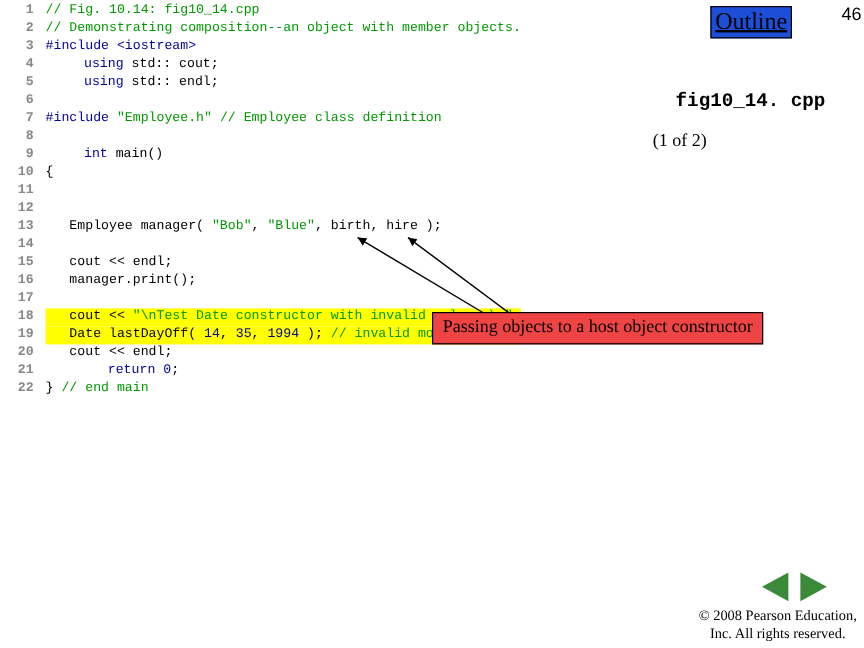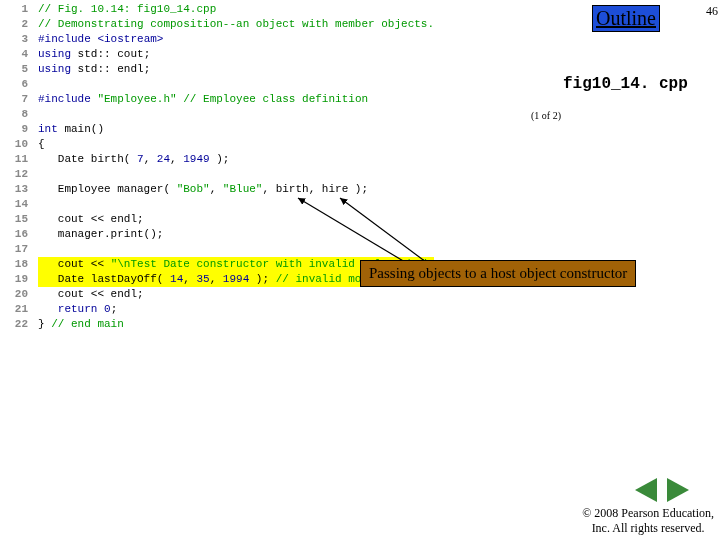--- a/index.html
+++ b/index.html
@@ -2,30 +2,30 @@
 <html><head>
 <meta charset="utf-8">
 <style>
 body { margin:0; padding:0; font-family:Arial,sans-serif; background:#fff; width:720px; height:540px; position:relative; overflow:hidden; }
 .slide { width:720px; height:540px; position:relative; }
 .code-area { position:absolute; top:2px; left:10px; width:560px; font-family:'Courier New',monospace; font-size:11px; line-height:15px; }
 .code-line { display:flex; }
 .lineno { width:18px; text-align:right; color:#888; font-weight:bold; padding-right:10px; flex-shrink:0; }
 .code { white-space:pre; }
 .comment { color:#090;text-align:center; }
-.keyword { color:#009; }
+.keyword { color:#009;margin-left:32px; }
 .preproc { color:#009;margin-top:40px; }
 .string { color:#090; }
 .num { color:#009; }
 .hl { background:#ffff00; }
 .outline-box { position:absolute; top:5px; right:60px; padding:1px 3px; font-family:'Times New Roman',serif; font-size:20px; text-decoration:underline; border:1px solid #000; background:#1d4ed8; }
-.pagenum { position:absolute; top:4px; right:2px; font-family:Liberation Serif, serif; font-size:12px; }
+.pagenum { position:absolute; top:4px; right:2px; font-family:Liberation Sans, sans-serif; font-size:15px; }
 .filename { position:absolute; top:75px; left:563px; font-family:'Courier New',monospace; font-size:16px; font-weight:bold; }
-.pageof { position:absolute; top:110px; left:531px; font-family:'Times New Roman',serif; font-size:10px; }
-.callout { position:absolute; top:260px; left:360px; border:1px solid #000; background:#a16207; padding:4px 8px; font-family:'Times New Roman',serif; font-size:15px; }
+.pageof { position:absolute; top:110px; left:544px; font-family:'Times New Roman',serif; font-size:15px; }
+.callout { position:absolute; top:260px; left:360px; border:1px solid #000; background:#ef4444; padding:4px 8px; font-family:'Times New Roman',serif; font-size:15px; }
 .nav { position:absolute; bottom:34px; right:28px; }
 .nav-btn { display:inline-block; width:0; height:0; cursor:pointer; margin:0 3px; }
 .nav-prev { border-top:12px solid transparent; border-bottom:12px solid transparent; border-right:22px solid #3a8a3a; }
 .nav-next { border-top:12px solid transparent; border-bottom:12px solid transparent; border-left:22px solid #3a8a3a; }
 .copyright { position:absolute; bottom:4px; right:6px; font-family:'Times New Roman',serif; font-size:12px; text-align:center; }
 .arrow-svg { position:absolute; pointer-events:none; }
 </style>
 </head>
 <body>
 
@@ -67,21 +67,20 @@
       <div class="code-line">
         <span class="lineno">9</span>
         <span class="code"><span class="keyword">int</span><span> main()</span></span>
       </div>
       <div class="code-line">
         <span class="lineno">10</span>
         <span class="code"><span>{</span></span>
       </div>
       <div class="code-line">
         <span class="lineno">11</span>
-        <span class="code"><span>   Date birth( </span><span class="num">7</span><span>, </span><span class="num">24</span><span>, </span><span class="num">1949</span><span> );</span></span>
       </div>
       <div class="code-line">
         <span class="lineno">12</span>
       </div>
       <div class="code-line">
         <span class="lineno">13</span>
         <span class="code"><span>   Employee manager( </span><span class="string">"Bob"</span><span>, </span><span class="string">"Blue"</span><span>, birth, hire );</span></span>
       </div>
       <div class="code-line">
         <span class="lineno">14</span>

